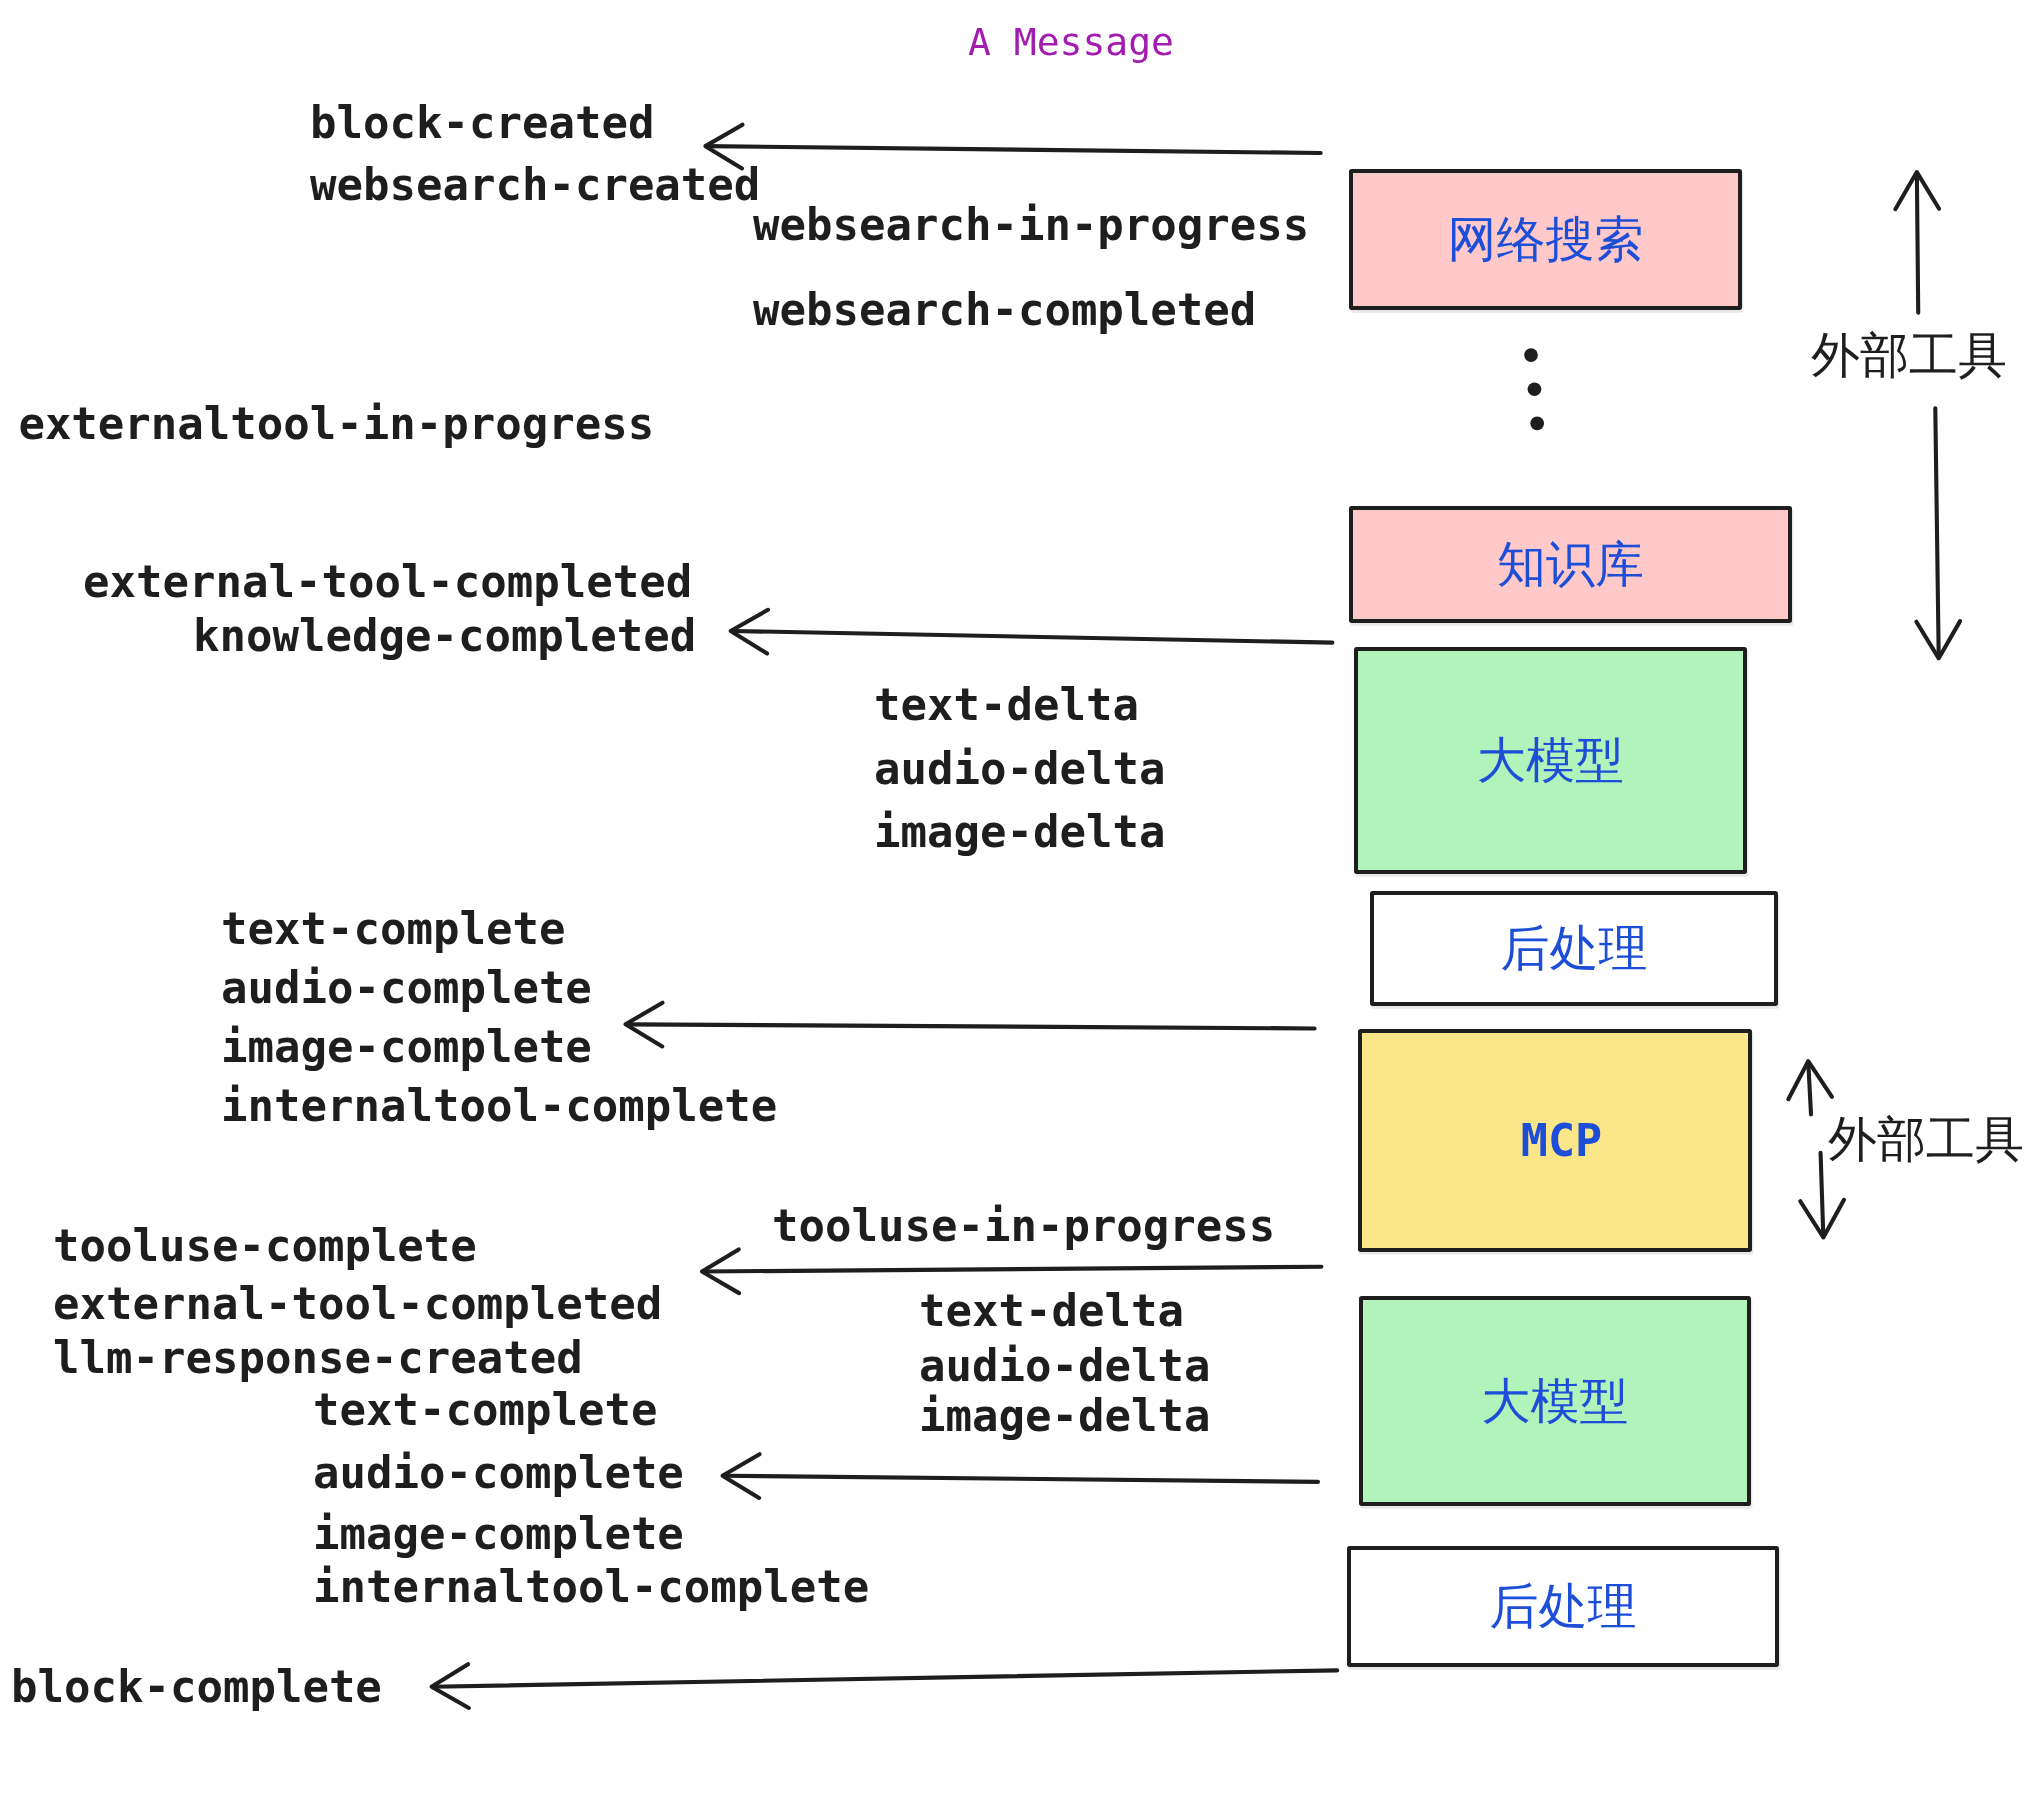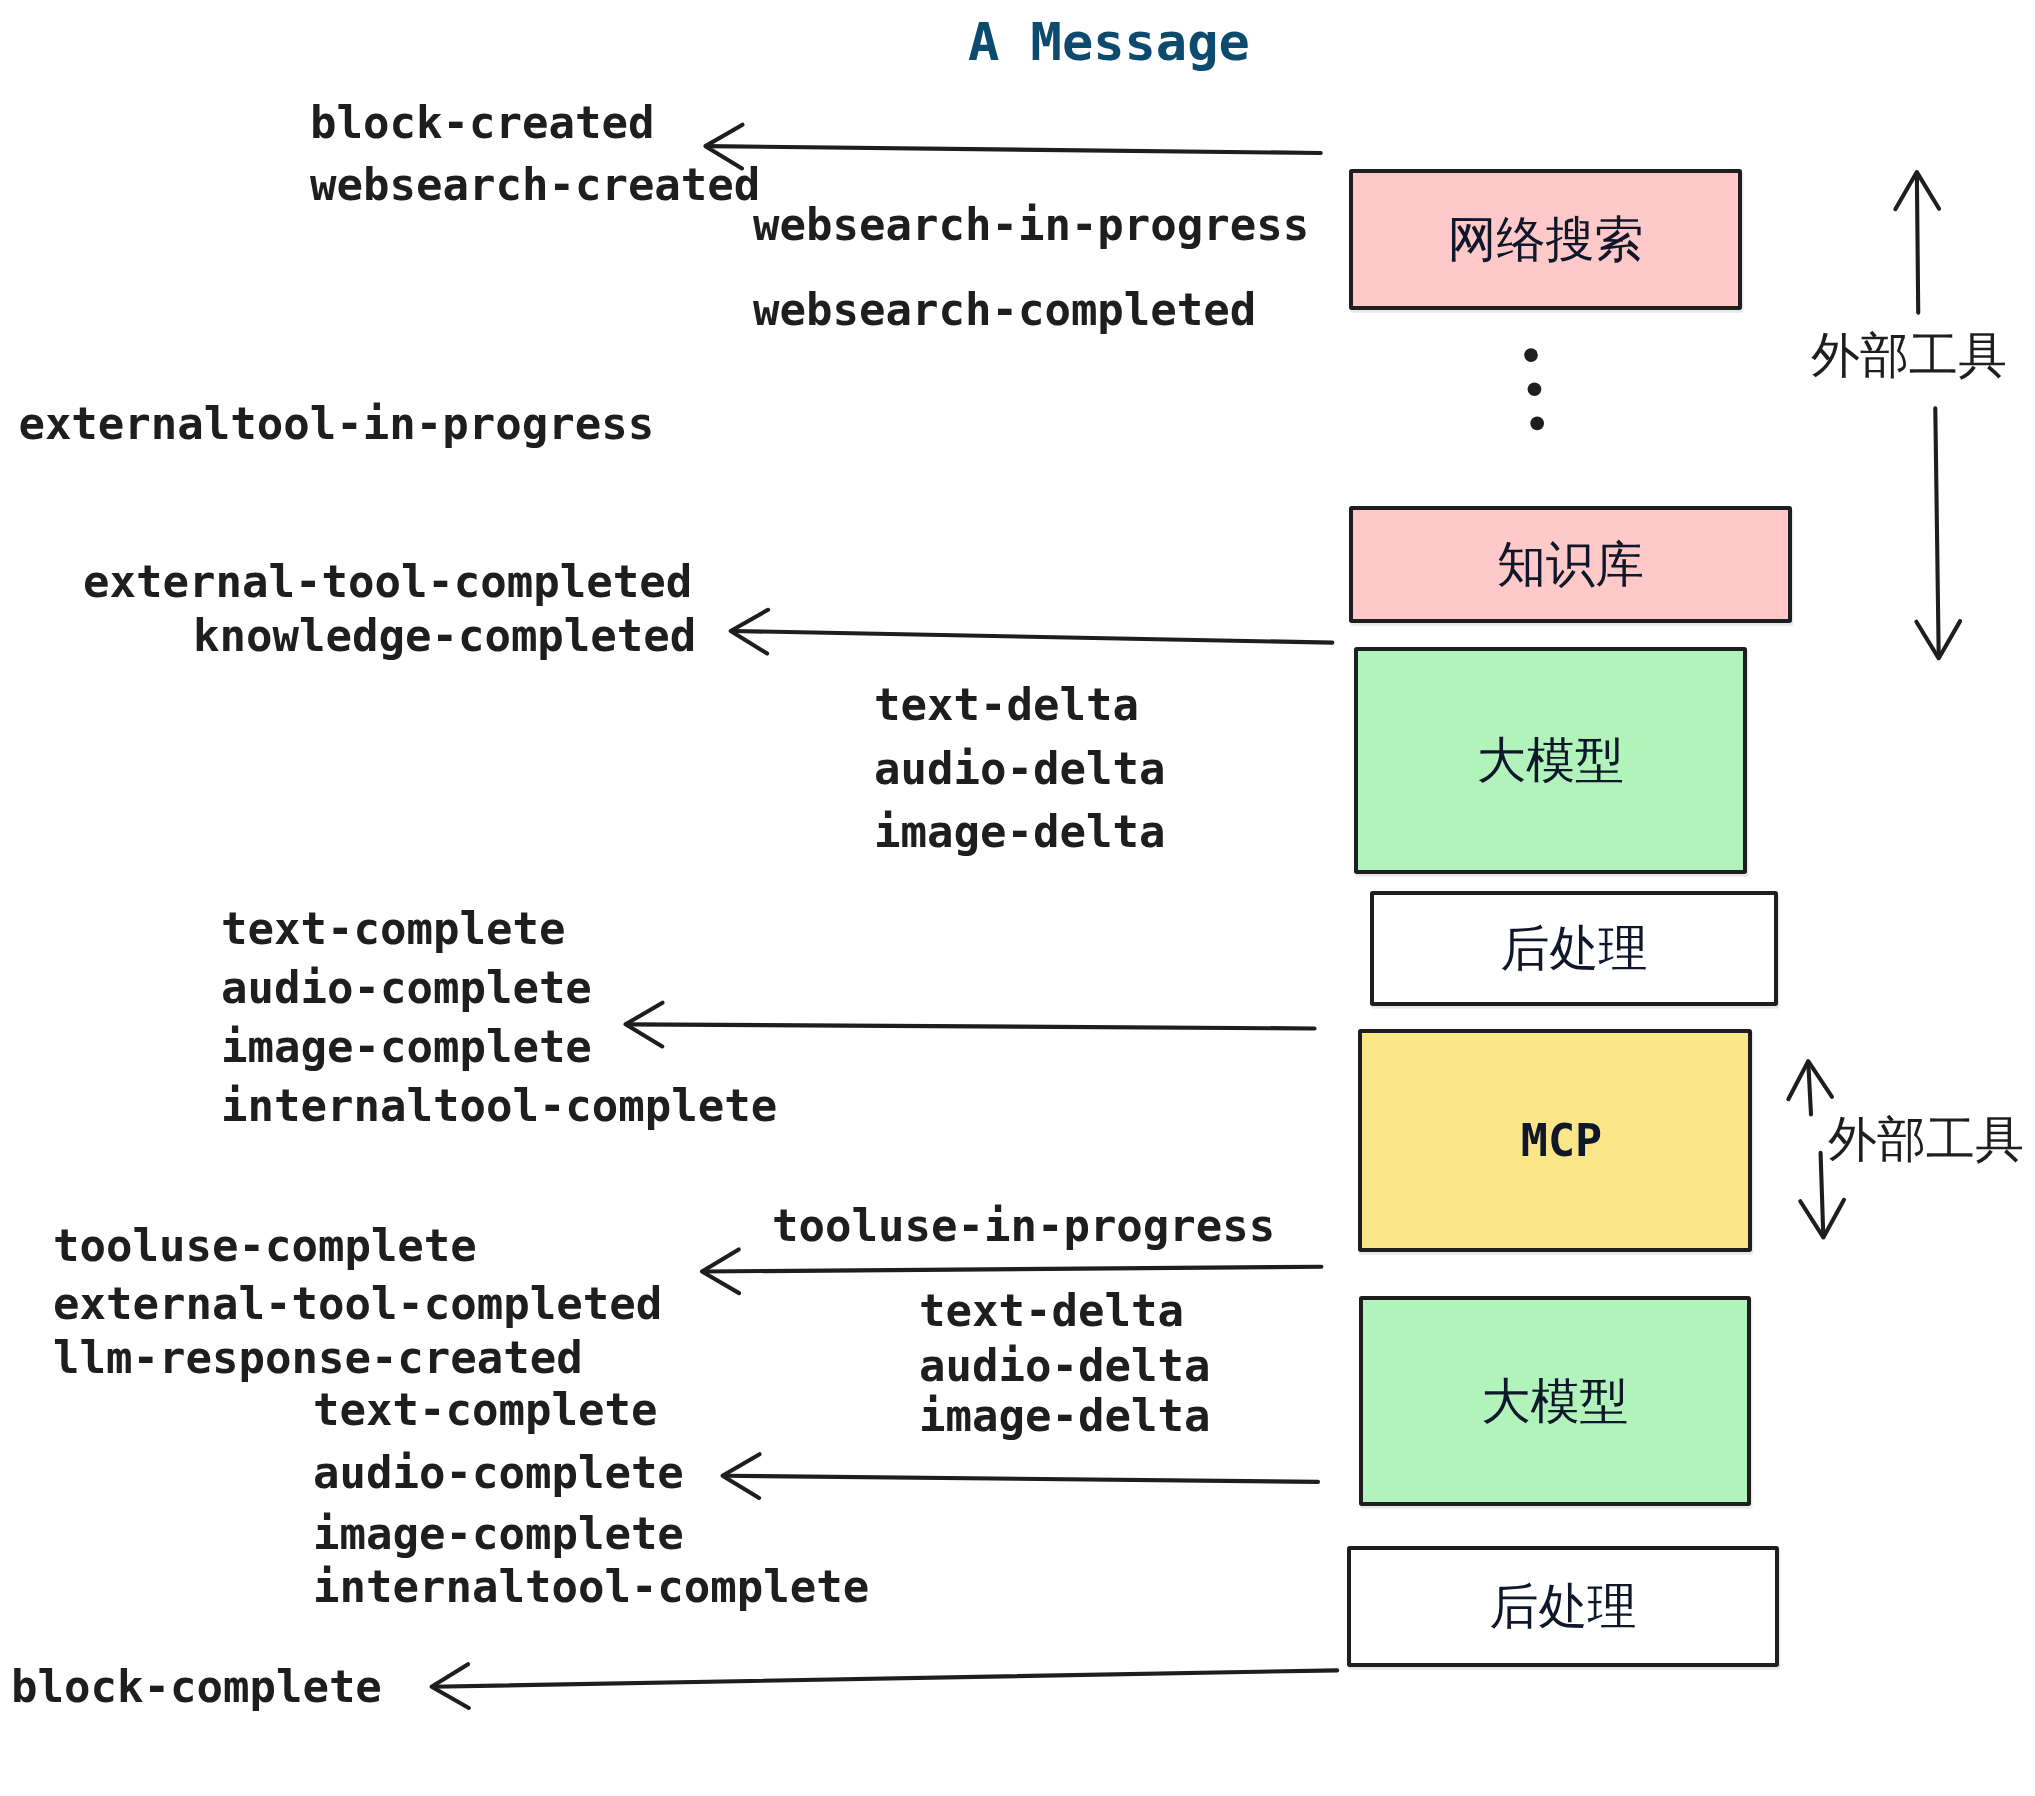--- a/index.html
+++ b/index.html
@@ -23,43 +23,43 @@
     font-family: "DejaVu Sans Mono", "Liberation Mono", monospace;
     font-size: 44px;
     font-weight: bold;
     line-height: 49px;
     white-space: nowrap;
     color: #1e1e1e;
   }
   .title {
     position: absolute;
     font-family: "DejaVu Sans Mono", "Liberation Mono", monospace;
-    font-size: 52px;
-    font-weight: bold;
+    font-size: 38px;
+    font-weight: normal;
     line-height: 49px;
     white-space: nowrap;
-    color: #0c4a6e;
+    color: #a21caf;
   }
   .box {
     position: absolute;
     border: 4.1px solid #1e1e1e;
     border-radius: 2.7px;
     box-sizing: border-box;
     display: flex;
     align-items: center;
     justify-content: center;
     box-shadow: 1.4px 2.7px 0 rgba(30,30,30,0.10);
   }
   .box-label {
     font-family: "Liberation Sans", "DejaVu Sans", sans-serif;
     font-size: 49px;
     font-weight: 400;
     line-height: 1;
     white-space: nowrap;
-    color: #0f172a;
+    color: #1d4ed8;
   }
   .box-label.mono {
     font-family: "DejaVu Sans Mono", "Liberation Mono", monospace;
     font-size: 45px;
     font-weight: bold;
   }
   .side-label {
     position: absolute;
     font-family: "Liberation Sans", "DejaVu Sans", sans-serif;
     font-size: 49px;

